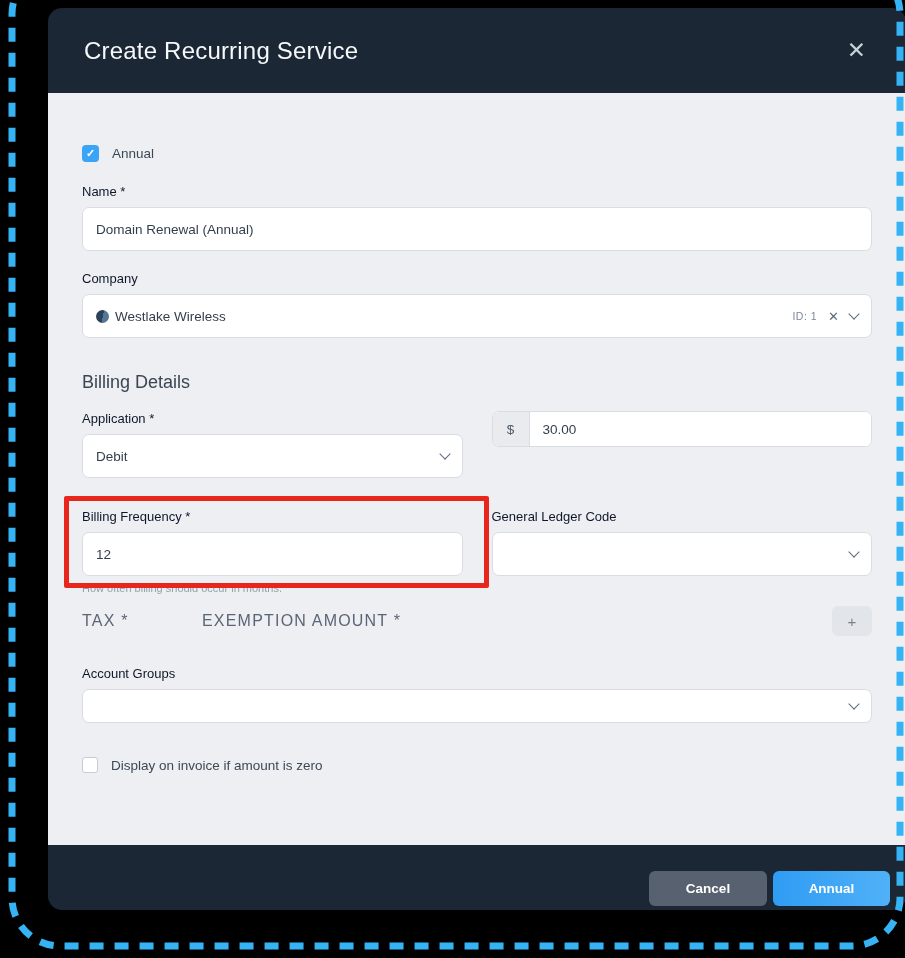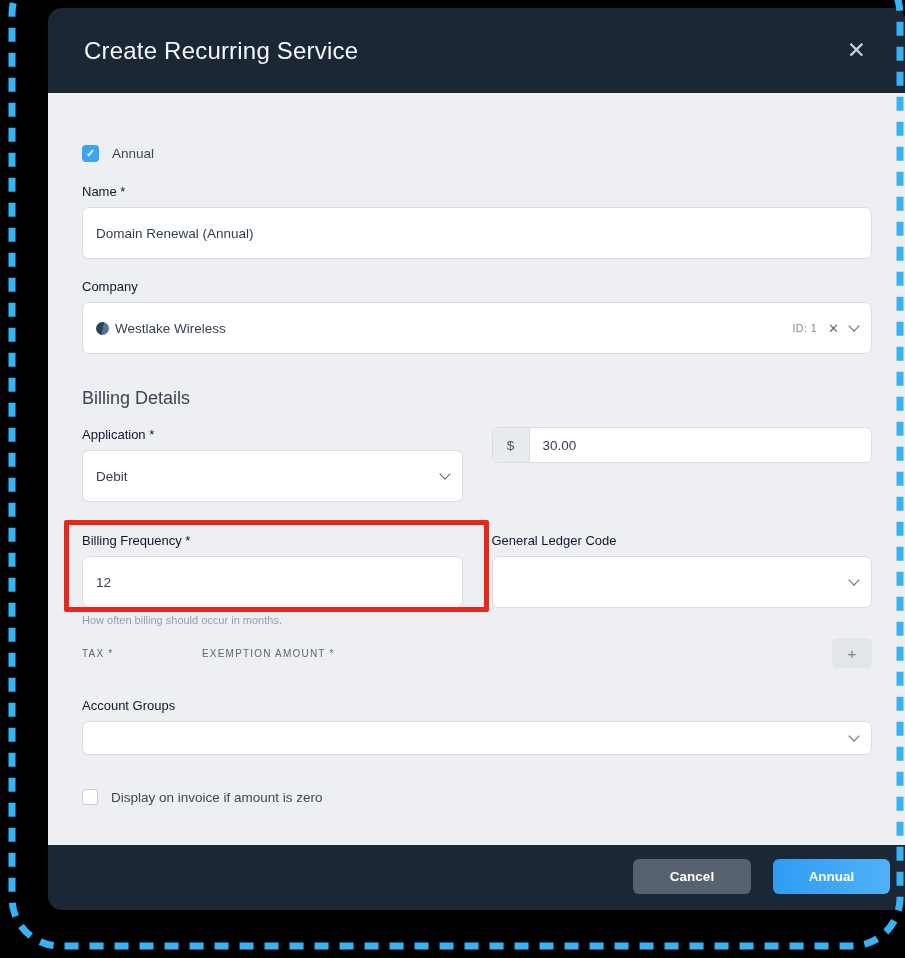--- a/index.html
+++ b/index.html
@@ -33,21 +33,21 @@
 
   .modal-body {
     flex:1 1 auto; background:#edeff2; padding:0 34px; position:relative;
   }
 
   
   .field-label { font-size:13px; color:#0f172a; margin-bottom:8px; }
   .section-heading { font-size:18px; font-weight:500; color:#3a4654; }
 
   .input, .select {
-    height:52px; background:#fff; border:1px solid #d9dde3; border-radius:7px;
+    height:44px; background:#fff; border:1px solid #d9dde3; border-radius:7px;
     display:flex; align-items:center; padding:0 13px;
     font-size:13.5px; color:#333e4d; width:100%;
   }
   input.input { outline:none; font-family:inherit; }
 
   .chevron {
     width:8px; height:8px; flex:0 0 8px;
     border-right:1.7px solid #5f6b7a; border-bottom:1.7px solid #5f6b7a;
     transform:rotate(45deg); margin-top:-4px;
   }
@@ -88,32 +88,32 @@
   .helper-text { font-size:11px; color:#959eab; margin-top:6px; }
 
   .bf-cell { position:relative; }
   .red-highlight {
     position:absolute; left:-18px; top:-13px; width:425px; height:92px;
     border:5px solid #e8261c; border-radius:2px; pointer-events:none; z-index:3;
   }
 
   
   .tax-header-row { display:flex; align-items:center; margin-top:12px; }
-  .tax-col { font-size:10px; letter-spacing:1.2px; color:#5b6577; text-transform:uppercase; }
+  .tax-col { font-size:16px; letter-spacing:1.2px; color:#5b6577; text-transform:uppercase; }
   .tax-col.first { width:120px; }
   .add-tax-btn {
     margin-left:auto; width:40px; height:30px; background:#e2e5ea; border:none;
     border-radius:6px; color:#77828f; font-size:15px; cursor:pointer; font-family:inherit;
   }
 
   
   .modal-footer {
     height:65px; flex:0 0 65px; background:#1b2735;
     display:flex; align-items:flex-end; justify-content:flex-end;
-    gap:22px; padding:0 16px 16px 16px;
+    gap:6px; padding:0 16px 4px 16px;
   }
   .btn { height:35px; border:none; border-radius:6px; font-size:13.5px; font-weight:700; color:#fff; cursor:pointer; font-family:inherit; }
   .btn-cancel { width:118px; background:#57616f; }
   .btn-create { width:117px; background:linear-gradient(90deg,#2f9cf3,#50b1f8); }
 
   
   .mt-enabled { margin-top:52px; }
   .mt-name { margin-top:22px; }
   .mt-company { margin-top:20px; }
   .mt-billing { margin-top:34px; }

